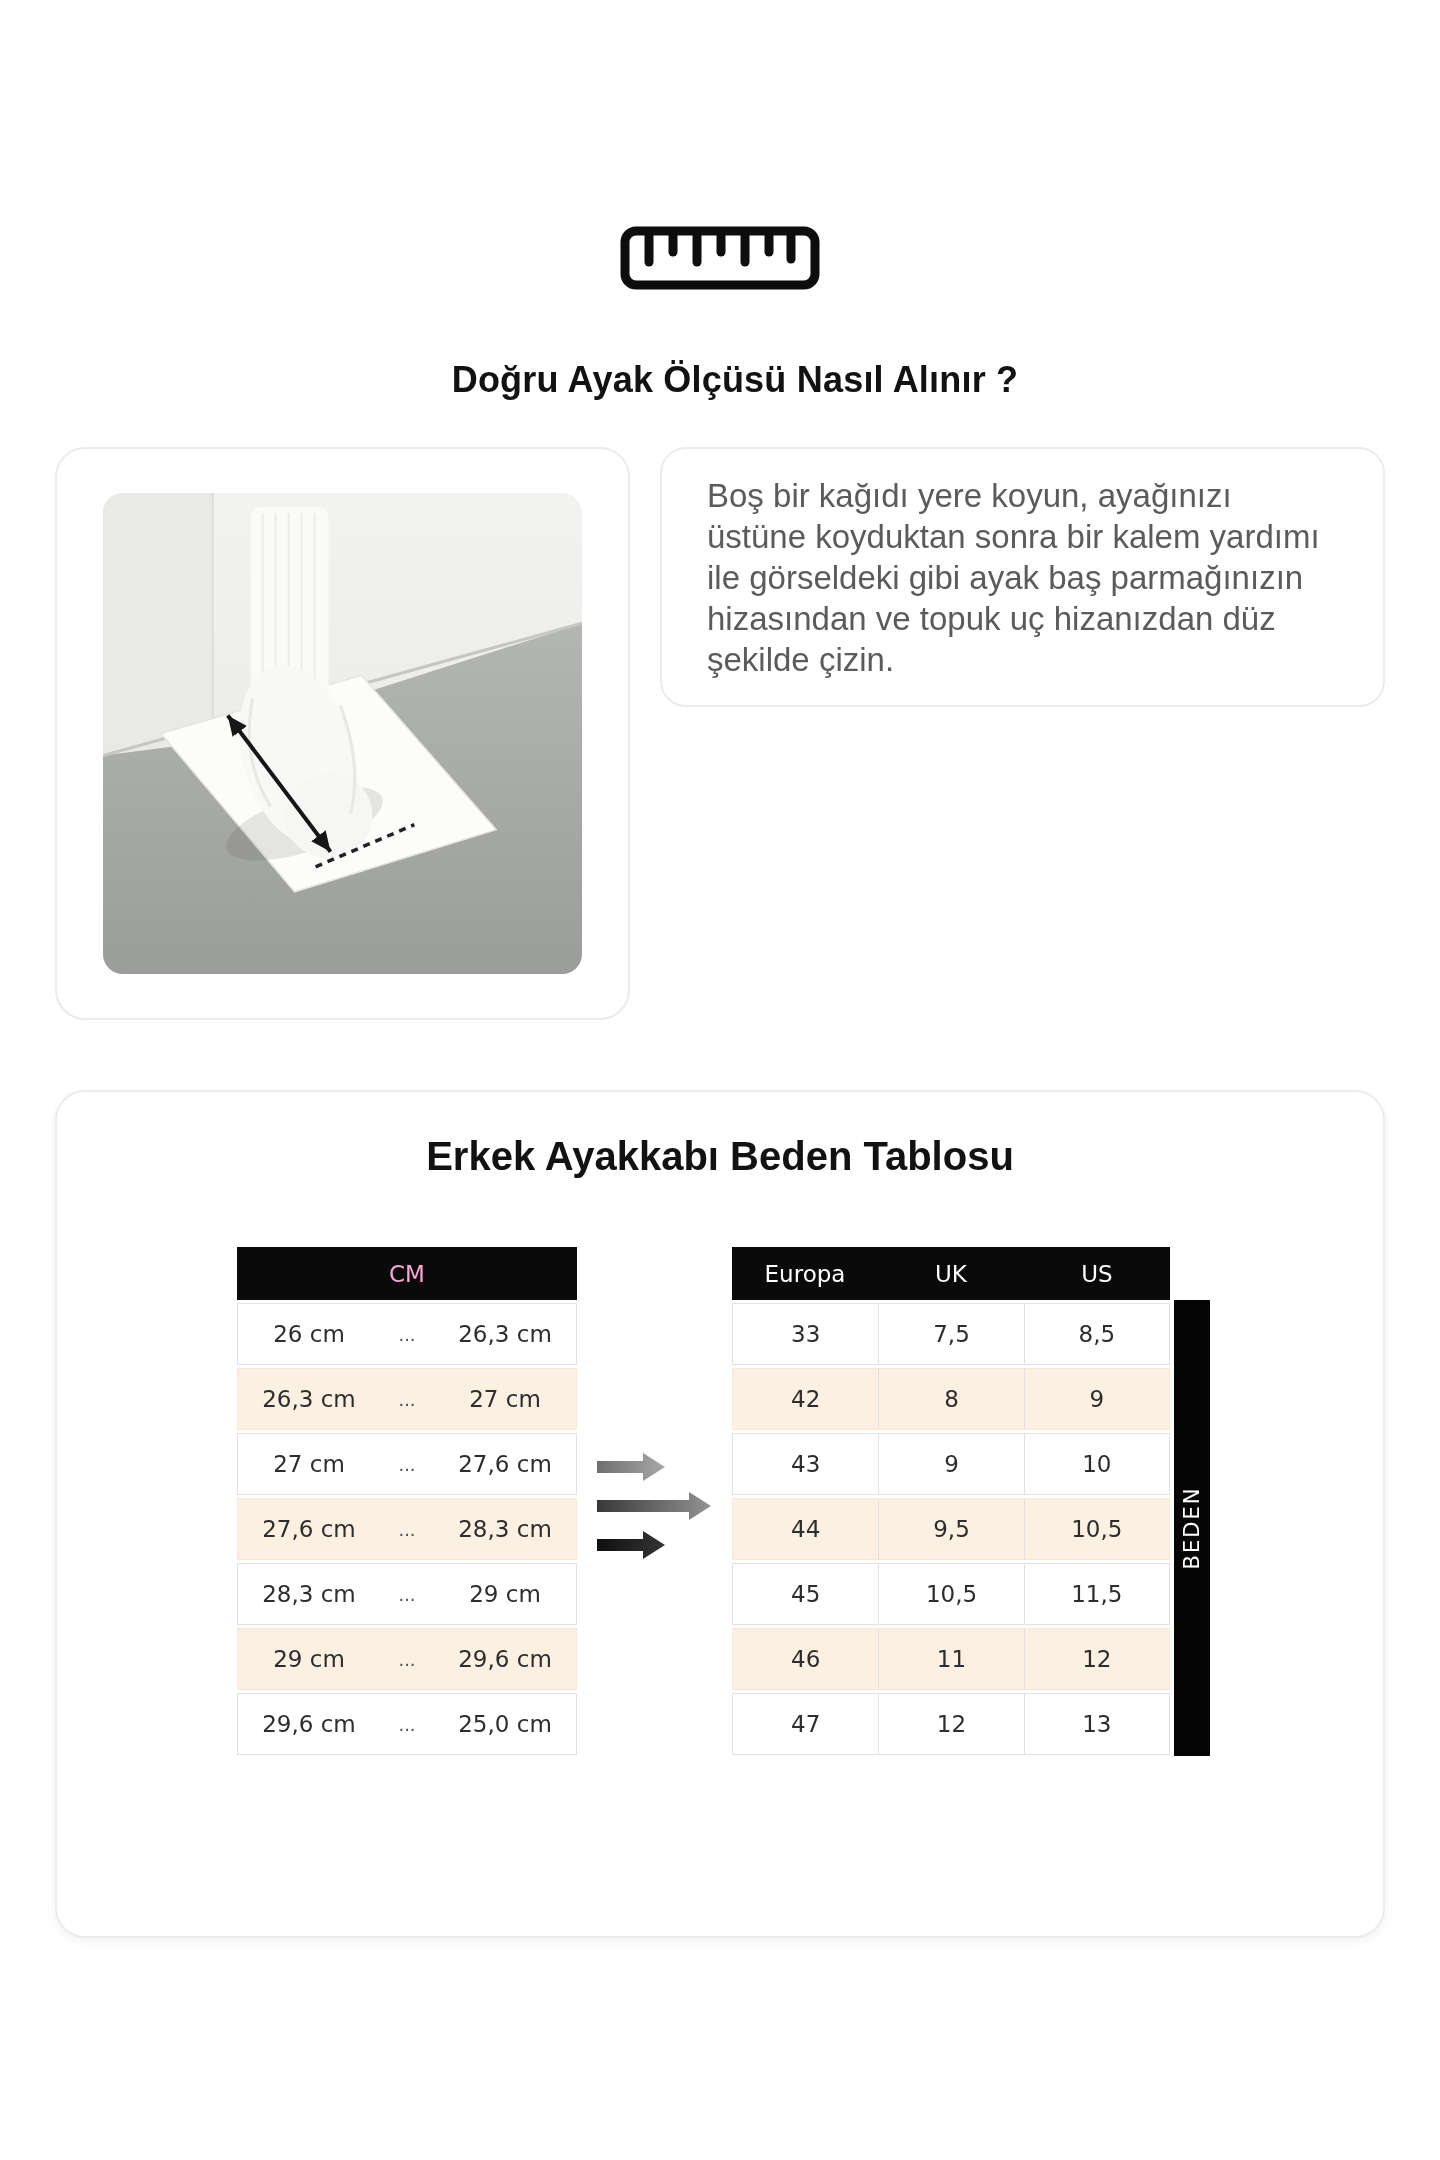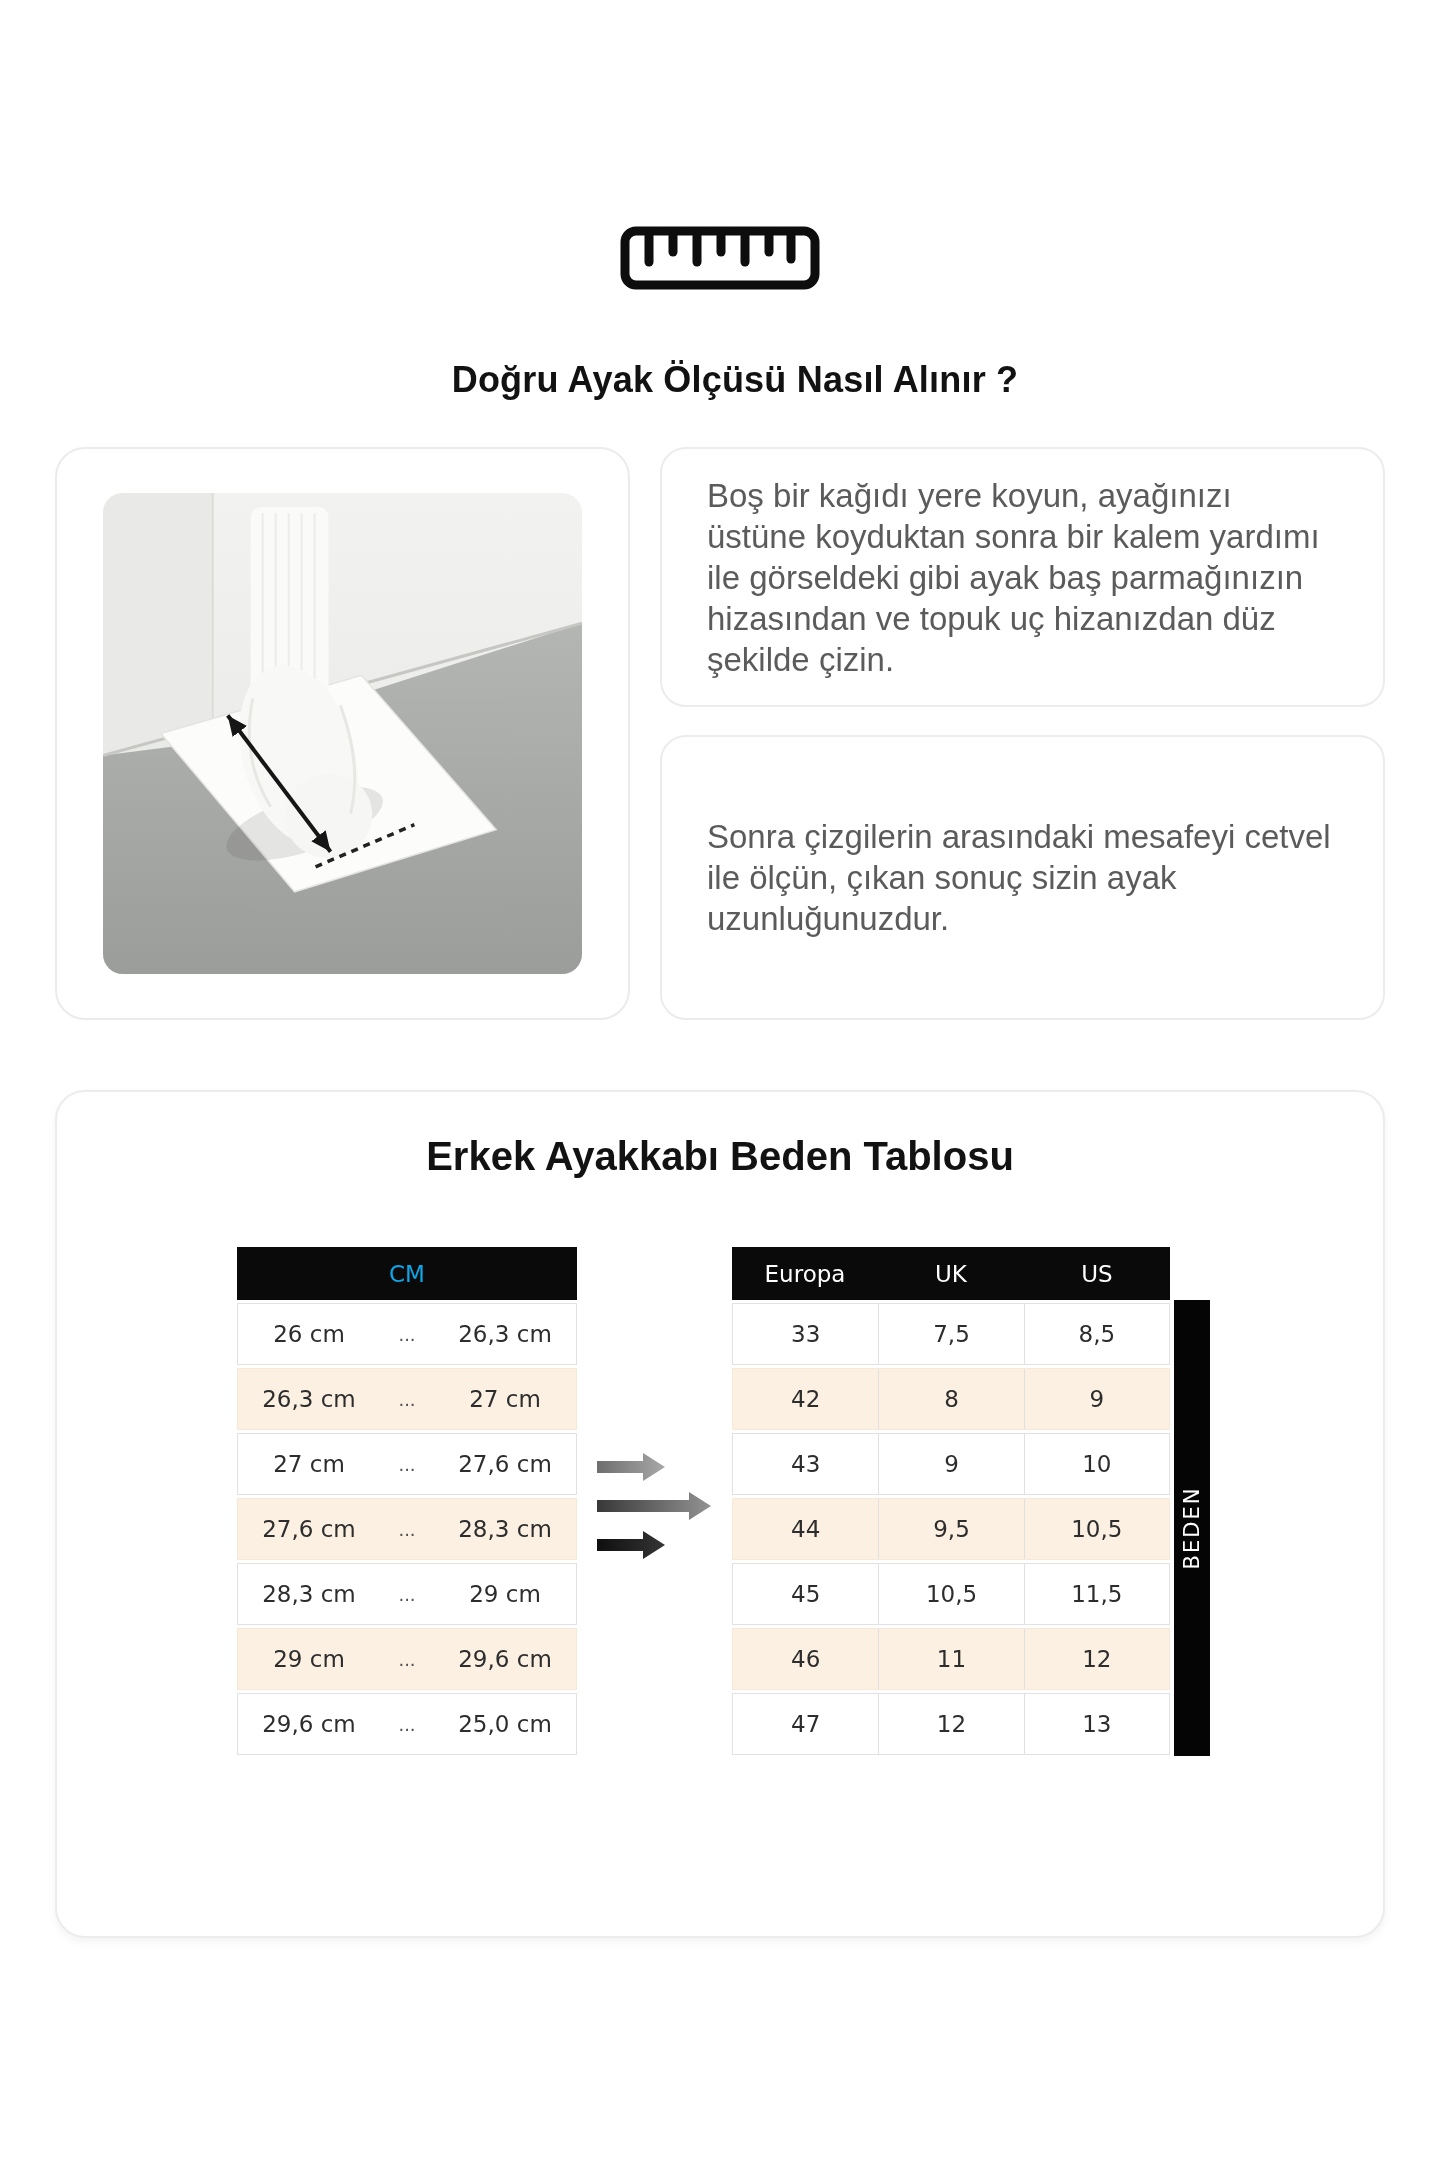--- a/index.html
+++ b/index.html
@@ -38,21 +38,21 @@
   .table-card{
     position:absolute;left:55px;top:1090px;width:1330px;height:848px;
     border:2px solid #ececec;border-radius:30px;background:#fff;box-sizing:border-box;
     box-shadow:0 4px 10px rgba(0,0,0,0.05);
   }
   .chart-title{
     position:absolute;top:42px;left:0;width:100%;margin:0;text-align:center;
     font-size:40px;font-weight:700;color:#121212;
   }
   .thead{
-    height:53px;background:#0a0a0a;color:#0ea5e9;
+    height:53px;background:#0a0a0a;color:#f9a8d4;
     display:flex;align-items:center;justify-content:center;
     font-family:"DejaVu Sans", sans-serif;font-size:23px;
   }
   .thead3{
     height:53px;background:#0a0a0a;color:#ffffff;
     display:grid;grid-template-columns:1fr 1fr 1fr;
     font-family:"DejaVu Sans", sans-serif;font-size:23px;
   }
   .thead3 span{display:flex;align-items:center;justify-content:center;}
   .trow{
@@ -144,23 +144,20 @@
 
         <line x1="125" y1="222" x2="228" y2="358" stroke="#161616" stroke-width="4" marker-start="url(#ah)" marker-end="url(#ah)"></line>
 
         <line x1="213" y1="373" x2="312" y2="331" stroke="#222222" stroke-width="3.5" stroke-dasharray="7 6"></line>
       </svg>
     </div>
   </div>
 
   <div class="info-card step1">
     <p>Boş bir kağıdı yere koyun, ayağınızı üstüne koyduktan sonra bir kalem yardımı ile görseldeki gibi ayak baş parmağınızın hizasından ve topuk uç hizanızdan düz şekilde çizin.</p>
-  </div>
-  <div class="info-card step2">
-    <p>Sonra çizgilerin arasındaki mesafeyi cetvel ile ölçün, çıkan sonuç sizin ayak uzunluğunuzdur.</p>
   </div>
 
   <div class="table-card">
     <h2 class="chart-title">Erkek Ayakkabı Beden Tablosu</h2>
 
     <div class="cm-table">
       <div class="thead">CM</div>
       <div id="cm-body">
           <div class="trow">
             <span class="tcell c0">26 cm</span>

